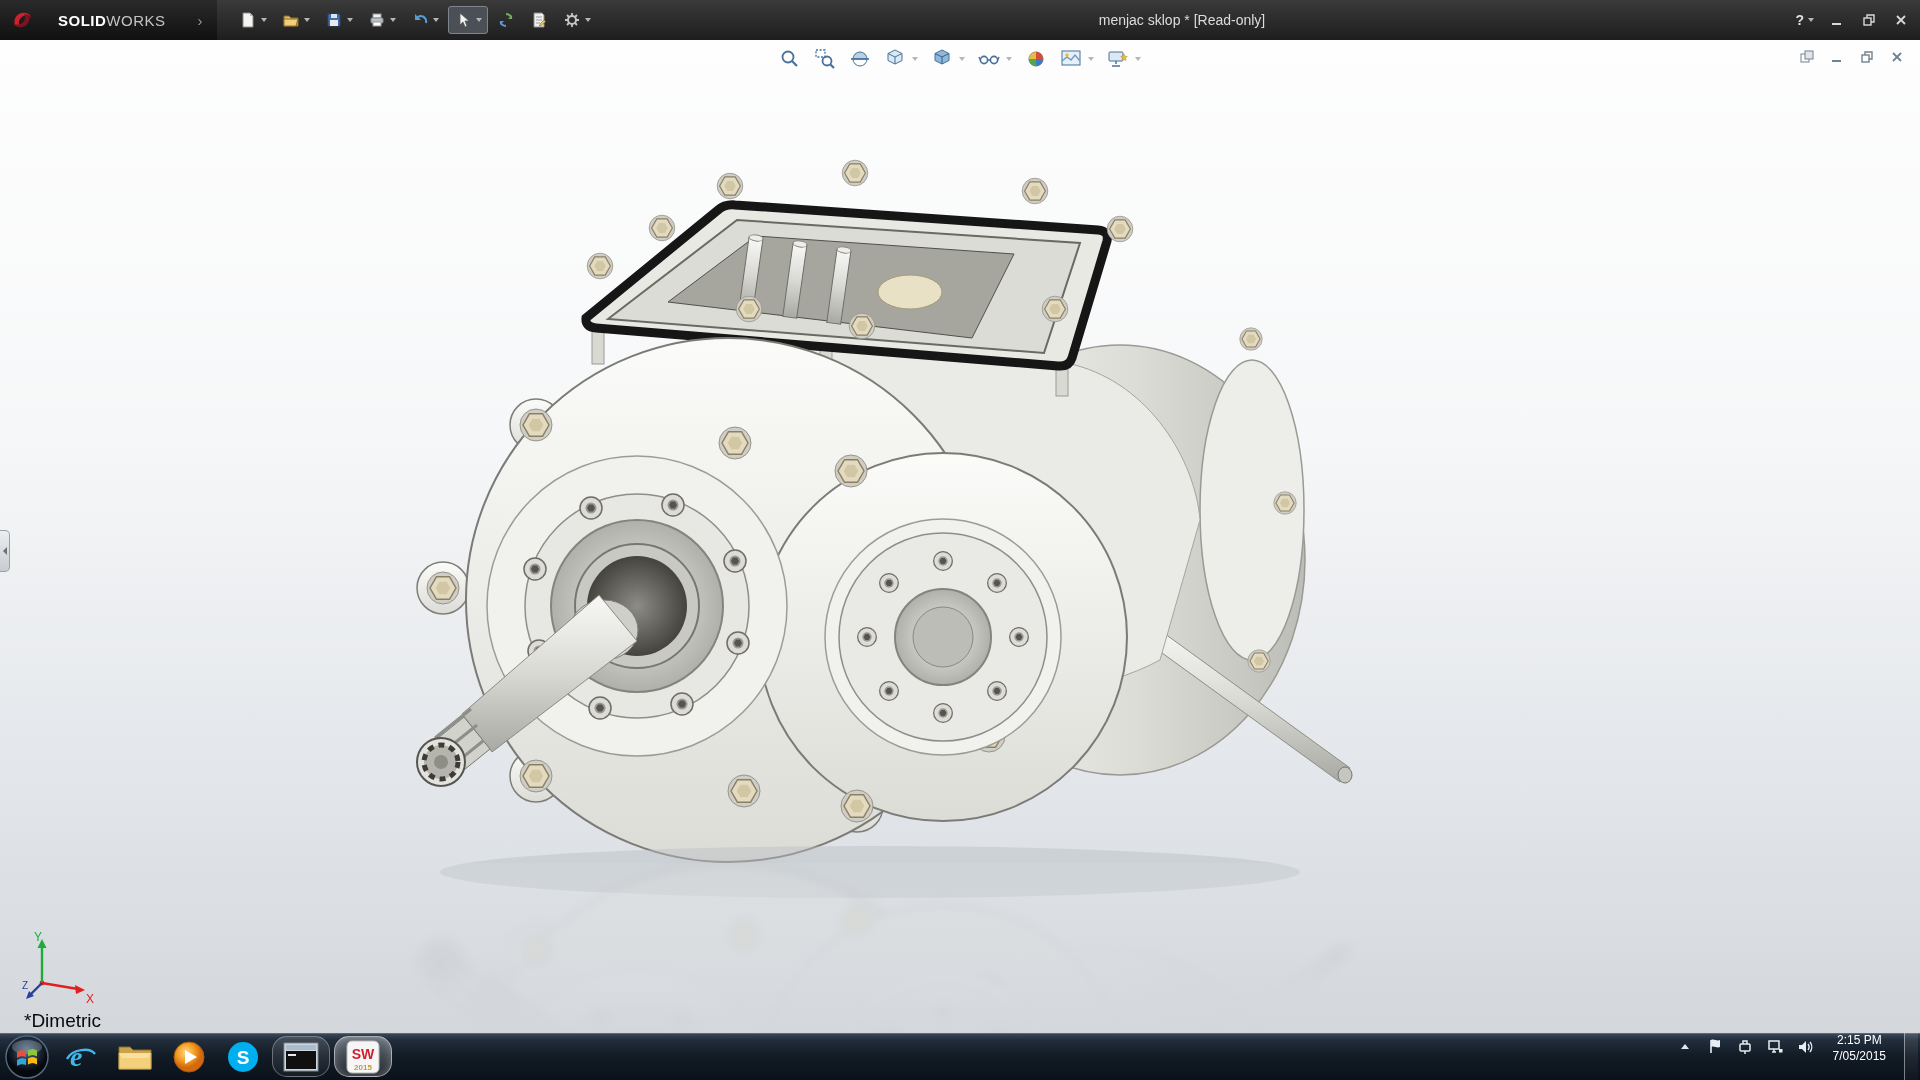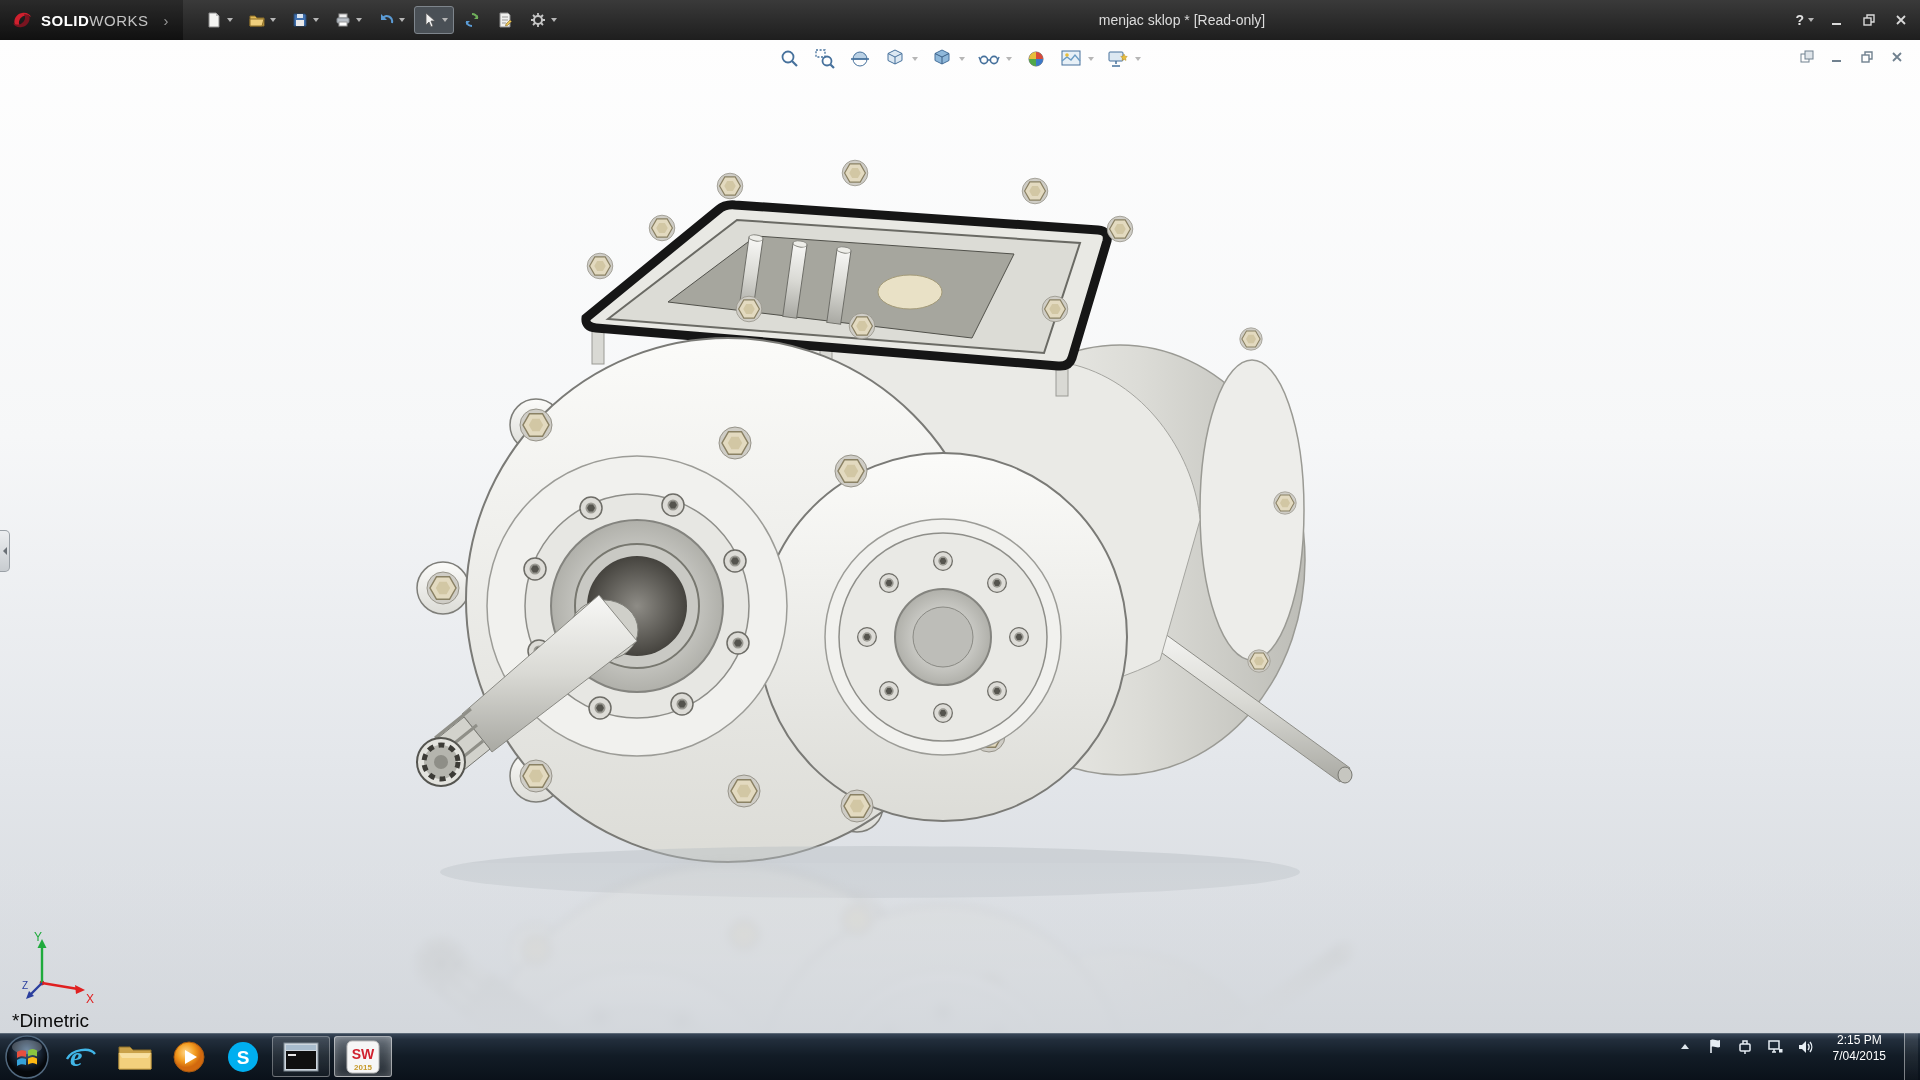--- a/index.html
+++ b/index.html
@@ -2,21 +2,21 @@
 <html><head>
 <meta charset="utf-8">
 <style>
   html,body{margin:0;padding:0;background:#222;}
   .screen{position:relative;width:1920px;height:1080px;overflow:hidden;
           font-family:"Liberation Sans",sans-serif;background:#d7dadd;}
 
   
   .titlebar{position:absolute;top:0;left:0;right:0;height:40px;z-index:30;
             background:linear-gradient(#3a3a3a,#1e1e1e);display:flex;align-items:center;color:#e4e4e4;}
-  .brand{display:flex;align-items:center;gap:7px;padding:0 10px 0 10px;height:100%;
+  .brand{display:flex;align-items:center;gap:24px;padding:0 10px 0 10px;height:100%;
          background:linear-gradient(#2a2a2a,#101010);}
   .brand-text{font-size:15px;letter-spacing:.5px;white-space:nowrap;}
   .brand-bold{font-weight:bold;color:#ffffff;}
   .brand-light{font-weight:300;color:#c4c4c4;}
   .menu-expand{color:#9a9a9a;font-size:15px;margin-left:4px;padding:0 4px;}
   .main-toolbar{display:flex;align-items:center;margin-left:16px;gap:3px;}
   .tb-btn{display:flex;align-items:center;padding:4px 5px;border-radius:3px;border:1px solid transparent;}
   .tb-btn.pressed{background:#4a5056;border:1px solid #7e858c;}
   .caret{width:0;height:0;border-left:3.5px solid transparent;border-right:3.5px solid transparent;
          border-top:4px solid #b6b6b6;margin-left:4px;}
@@ -34,30 +34,30 @@
   .hu-btn{display:flex;align-items:center;gap:2px;padding:2px;}
   .doc-controls{position:absolute;top:9px;right:14px;display:flex;gap:12px;z-index:10;}
   .dc-btn{width:18px;height:16px;display:flex;align-items:center;justify-content:center;}
   .left-tab{position:absolute;left:0;top:490px;width:9px;height:40px;z-index:10;
             background:linear-gradient(#eceef0,#c8ccd0);border:1px solid #9aa0a6;border-left:none;
             border-radius:0 5px 5px 0;display:flex;align-items:center;justify-content:center;}
   .left-tab .tri{width:0;height:0;border-top:4px solid transparent;border-bottom:4px solid transparent;
                  border-right:4px solid #6a7076;}
   .model{position:absolute;inset:0;width:100%;height:100%;}
   .triad{position:absolute;left:22px;bottom:28px;z-index:5;}
-  .view-label{position:absolute;left:12px;bottom:1px;font-size:19px;color:#0a0a0a;z-index:5;}
+  .view-label{position:absolute;left:24px;bottom:1px;font-size:19px;color:#0a0a0a;z-index:5;}
 
   
   .taskbar{position:absolute;left:0;right:0;bottom:0;height:47px;z-index:40;display:flex;align-items:center;
            background:linear-gradient(180deg,#3b4a5c 0%,#222e3c 14%,#121c26 48%,#0a111a 100%);
            box-shadow:inset 0 1px 0 rgba(255,255,255,.18);}
   .start-orb{width:54px;height:47px;display:flex;align-items:center;justify-content:center;}
   .task-app{width:54px;height:47px;display:flex;align-items:center;justify-content:center;}
   .task-app.windowed{width:56px;height:39px;margin:4px 2px;border:1px solid rgba(255,255,255,.32);
-           border-radius:3px;background:linear-gradient(rgba(255,255,255,.14),rgba(255,255,255,.04));}
+           border-radius:15px;background:linear-gradient(rgba(255,255,255,.14),rgba(255,255,255,.04));}
   .task-app.active{background:linear-gradient(rgba(255,255,255,.30),rgba(255,255,255,.10));
            border-color:rgba(255,255,255,.55);box-shadow:inset 0 0 8px rgba(255,255,255,.28);}
   .tray{margin-left:auto;display:flex;gap:10px;height:100%;padding-right:2px;}
   .tray-btn{display:flex;align-items:center;justify-content:center;width:20px;height:26px;}
   .tray-chevron{width:0;height:0;border-left:4.5px solid transparent;border-right:4.5px solid transparent;
                 border-bottom:5.5px solid #dfe6ec;}
   .clock{color:#ffffff;font-size:12px;line-height:1.3;text-align:center;padding:0 8px;white-space:nowrap;}
   .show-desktop{width:13px;height:47px;border-left:1px solid rgba(255,255,255,.45);
                 background:linear-gradient(rgba(255,255,255,.10),rgba(255,255,255,.02));}
 </style>
@@ -544,19 +544,19 @@
         </svg>
       </div>
       <div class="tray-btn">
         <svg width="18" height="18" viewBox="0 0 18 18">
           <path d="M3 8v4h3l4 4V4L6 8z" fill="#e6edf3"></path>
           <path d="M12 7a5 5 0 0 1 0 6M14 5a8 8 0 0 1 0 10" fill="none" stroke="#e6edf3" stroke-width="1.4"></path>
         </svg>
       </div>
       <div class="clock">
         <div>2:15 PM</div>
-        <div>7/04/2015</div>
+        <div>7/05/2015</div>
       </div>
       <div class="show-desktop"></div>
     </div>
   </footer>
 
 </div>
 
 </body></html>

